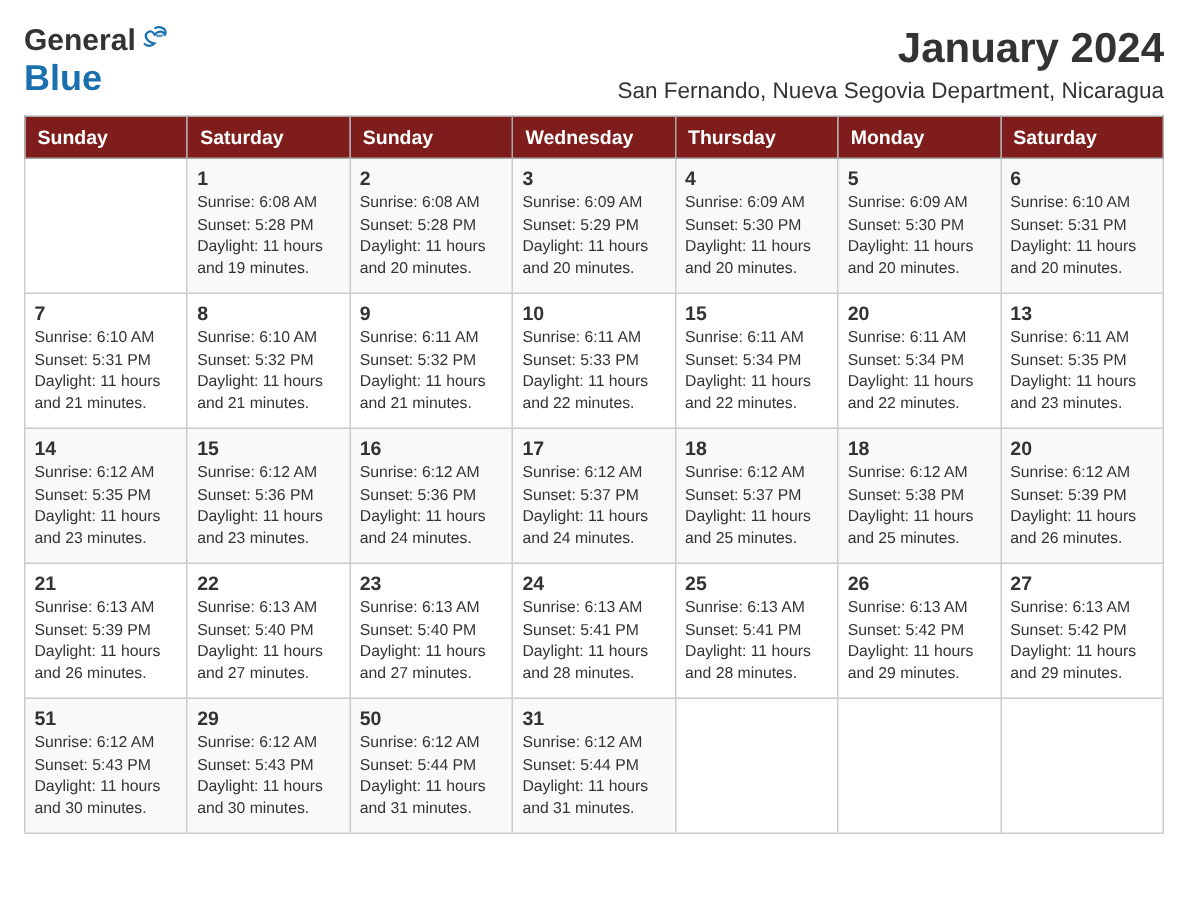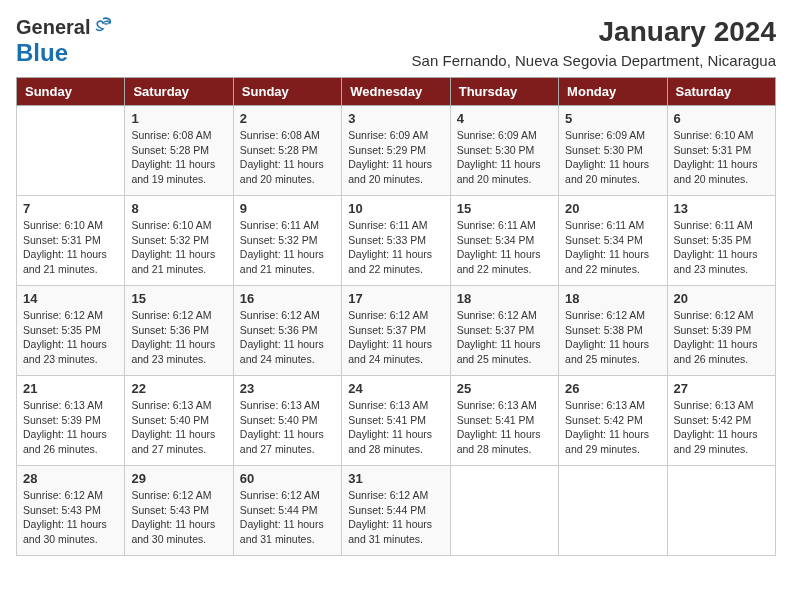--- a/index.html
+++ b/index.html
@@ -222,29 +222,29 @@
           <div class="day-number">26</div>
         <div class="day-detail">Sunrise: 6:13 AM<br>Sunset: 5:42 PM<br>Daylight: 11 hours and 29 minutes.</div>
         </td>
         <td>
           <div class="day-number">27</div>
         <div class="day-detail">Sunrise: 6:13 AM<br>Sunset: 5:42 PM<br>Daylight: 11 hours and 29 minutes.</div>
         </td>
       </tr>
       <tr>
         <td>
-          <div class="day-number">28</div>
+          <div class="day-number">51</div>
         <div class="day-detail">Sunrise: 6:12 AM<br>Sunset: 5:43 PM<br>Daylight: 11 hours and 30 minutes.</div>
         </td>
         <td>
           <div class="day-number">29</div>
         <div class="day-detail">Sunrise: 6:12 AM<br>Sunset: 5:43 PM<br>Daylight: 11 hours and 30 minutes.</div>
         </td>
         <td>
-          <div class="day-number">60</div>
+          <div class="day-number">50</div>
         <div class="day-detail">Sunrise: 6:12 AM<br>Sunset: 5:44 PM<br>Daylight: 11 hours and 31 minutes.</div>
         </td>
         <td>
           <div class="day-number">31</div>
         <div class="day-detail">Sunrise: 6:12 AM<br>Sunset: 5:44 PM<br>Daylight: 11 hours and 31 minutes.</div>
         </td>
         <td class="empty-cell"></td>
         <td class="empty-cell"></td>
         <td class="empty-cell"></td>
       </tr>

